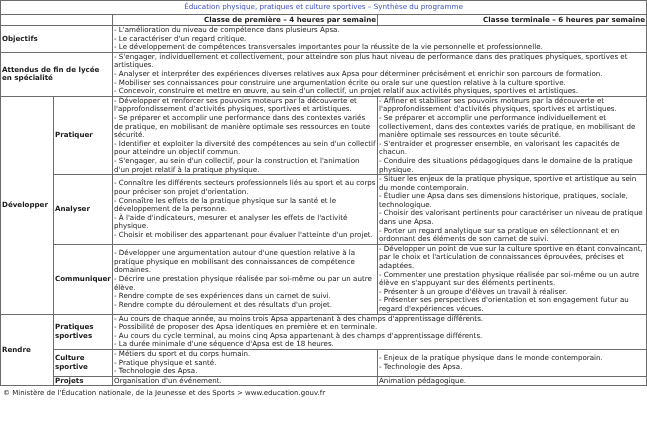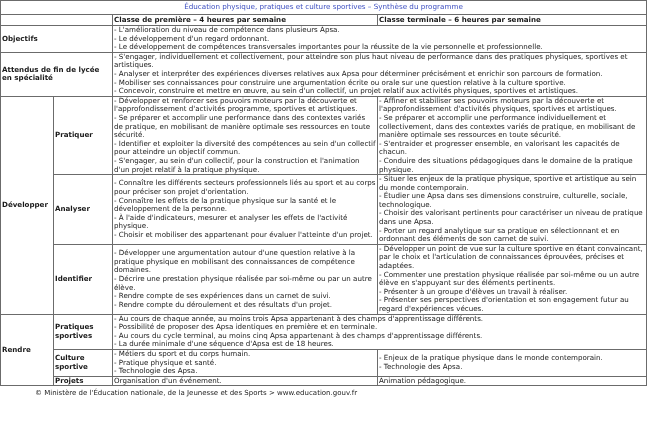--- a/index.html
+++ b/index.html
@@ -1,26 +1,26 @@
 <!DOCTYPE html>
 <html><head>
 <meta charset="utf-8">
 <style>
   html, body { margin: 0; padding: 0; background: #ffffff; }
   body { width: 647px; height: 426px; overflow: hidden; font-family: "DejaVu Sans", sans-serif; color: #1a1a1a; }
   .wrap { position: relative; width: 647px; }
   table.prog { border-collapse: collapse; width: 646px; table-layout: fixed; font-size: 7.1px; line-height: 8.6px; }
   table.prog td { border: 0.6px solid #6b6b6b; padding: 0 1px; vertical-align: middle; }
   td.title { text-align: center; color: #3d4fc0; height: 13px; font-size: 7.2px; }
-  td.colhead { text-align: left; font-weight: bold; height: 10px; }
+  td.colhead { text-align: right; font-weight: bold; height: 10px; }
   td.rowhead { font-weight: bold; vertical-align: middle; }
   td.subhead { font-weight: bold; }
   td.cell { vertical-align: top; }
   .line { display: block; white-space: normal; }
-  .footer { font-size: 7px; padding-top: 3px; padding-left: 11px; color: #222; margin-left: 24px; }
+  .footer { font-size: 7px; padding-top: 3px; padding-left: 3px; color: #222; }
 </style>
 </head>
 <body>
 
 <div class="wrap">
 <table class="prog">
   <colgroup>
     <col style="width:53px">
     <col style="width:59px">
     <col style="width:265px">
@@ -35,40 +35,40 @@
   <tr>
     <td colspan="2"></td>
     <td class="colhead">Classe de première – 4 heures par semaine</td>
     <td class="colhead">Classe terminale – 6 heures par semaine</td>
   </tr>
 
   <tr>
     <td colspan="2" class="rowhead">Objectifs</td>
     <td colspan="2" class="cell">
       <span class="line">- L'amélioration du niveau de compétence dans plusieurs Apsa.</span>
-      <span class="line">- Le développement d'un regard ordonnant.</span>
+      <span class="line">- Le caractériser d'un regard critique.</span>
       <span class="line">- Le développement de compétences transversales importantes pour la réussite de la vie personnelle et professionnelle.</span>
     </td>
   </tr>
 
   <tr>
     <td colspan="2" class="rowhead">Attendus de fin de lycée en spécialité</td>
     <td colspan="2" class="cell">
       <span class="line">- S'engager, individuellement et collectivement, pour atteindre son plus haut niveau de performance dans des pratiques physiques, sportives et artistiques.</span>
       <span class="line">- Analyser et interpréter des expériences diverses relatives aux Apsa pour déterminer précisément et enrichir son parcours de formation.</span>
       <span class="line">- Mobiliser ses connaissances pour construire une argumentation écrite ou orale sur une question relative à la culture sportive.</span>
       <span class="line">- Concevoir, construire et mettre en œuvre, au sein d'un collectif, un projet relatif aux activités physiques, sportives et artistiques.</span>
     </td>
   </tr>
 
   <tr>
     <td rowspan="3" class="rowhead">Développer</td>
     <td class="subhead">Pratiquer</td>
     <td class="cell">
-      <span class="line">- Développer et renforcer ses pouvoirs moteurs par la découverte et l'approfondissement d'activités programme, sportives et artistiques.</span>
+      <span class="line">- Développer et renforcer ses pouvoirs moteurs par la découverte et l'approfondissement d'activités physiques, sportives et artistiques.</span>
       <span class="line">- Se préparer et accomplir une performance dans des contextes variés de pratique, en mobilisant de manière optimale ses ressources en toute sécurité.</span>
       <span class="line">- Identifier et exploiter la diversité des compétences au sein d'un collectif pour atteindre un objectif commun.</span>
       <span class="line">- S'engager, au sein d'un collectif, pour la construction et l'animation d'un projet relatif à la pratique physique.</span>
     </td>
     <td class="cell">
       <span class="line">- Affiner et stabiliser ses pouvoirs moteurs par la découverte et l'approfondissement d'activités physiques, sportives et artistiques.</span>
       <span class="line">- Se préparer et accomplir une performance individuellement et collectivement, dans des contextes variés de pratique, en mobilisant de manière optimale ses ressources en toute sécurité.</span>
       <span class="line">- S'entraider et progresser ensemble, en valorisant les capacités de chacun.</span>
       <span class="line">- Conduire des situations pédagogiques dans le domaine de la pratique physique.</span>
     </td>
@@ -77,28 +77,28 @@
   <tr>
     <td class="subhead">Analyser</td>
     <td class="cell">
       <span class="line">- Connaître les différents secteurs professionnels liés au sport et au corps pour préciser son projet d'orientation.</span>
       <span class="line">- Connaître les effets de la pratique physique sur la santé et le développement de la personne.</span>
       <span class="line">- À l'aide d'indicateurs, mesurer et analyser les effets de l'activité physique.</span>
       <span class="line">- Choisir et mobiliser des appartenant pour évaluer l'atteinte d'un projet.</span>
     </td>
     <td class="cell">
       <span class="line">- Situer les enjeux de la pratique physique, sportive et artistique au sein du monde contemporain.</span>
-      <span class="line">- Étudier une Apsa dans ses dimensions construire, culturelle, sociale, technologique.</span>
+      <span class="line">- Étudier une Apsa dans ses dimensions historique, pratiques, sociale, technologique.</span>
       <span class="line">- Choisir des valorisant pertinents pour caractériser un niveau de pratique dans une Apsa.</span>
       <span class="line">- Porter un regard analytique sur sa pratique en sélectionnant et en ordonnant des éléments de son carnet de suivi.</span>
     </td>
   </tr>
 
   <tr>
-    <td class="subhead">Identifier</td>
+    <td class="subhead">Communiquer</td>
     <td class="cell">
       <span class="line">- Développer une argumentation autour d'une question relative à la pratique physique en mobilisant des connaissances de compétence domaines.</span>
       <span class="line">- Décrire une prestation physique réalisée par soi-même ou par un autre élève.</span>
       <span class="line">- Rendre compte de ses expériences dans un carnet de suivi.</span>
       <span class="line">- Rendre compte du déroulement et des résultats d'un projet.</span>
     </td>
     <td class="cell">
       <span class="line">- Développer un point de vue sur la culture sportive en étant convaincant, par le choix et l'articulation de connaissances éprouvées, précises et adaptées.</span>
       <span class="line">- Commenter une prestation physique réalisée par soi-même ou un autre élève en s'appuyant sur des éléments pertinents.</span>
       <span class="line">- Présenter à un groupe d'élèves un travail à réaliser.</span>

